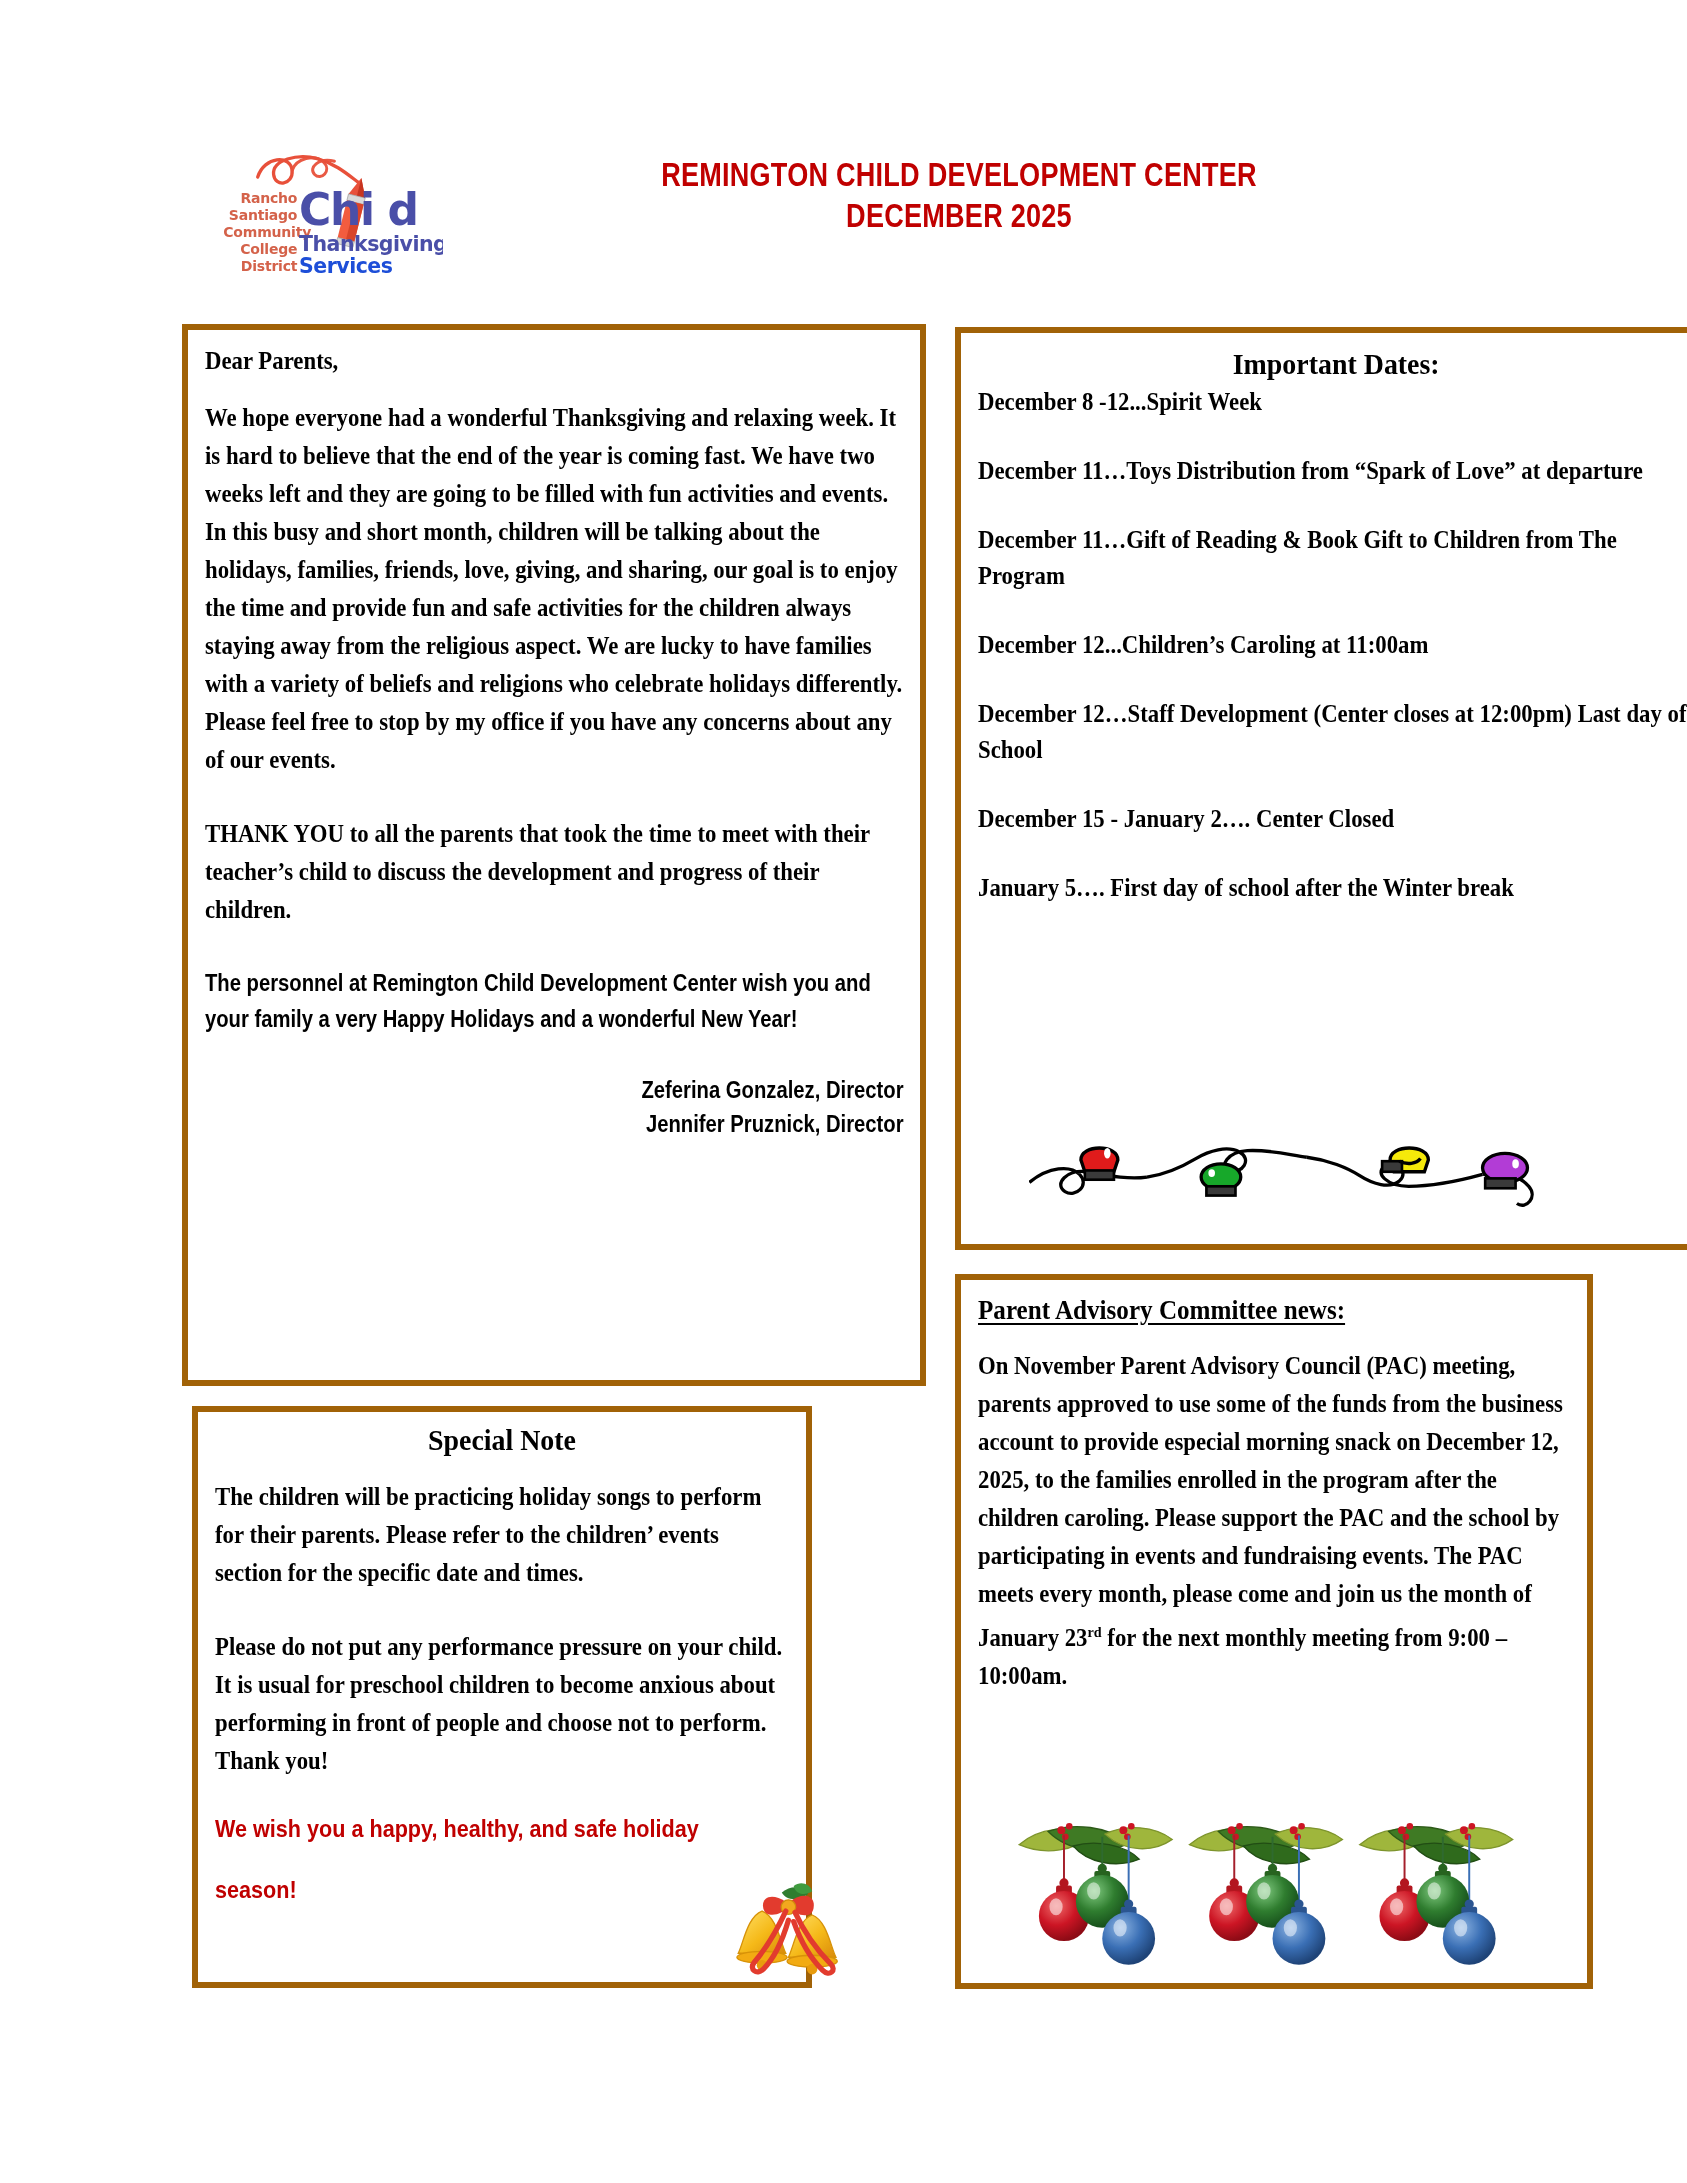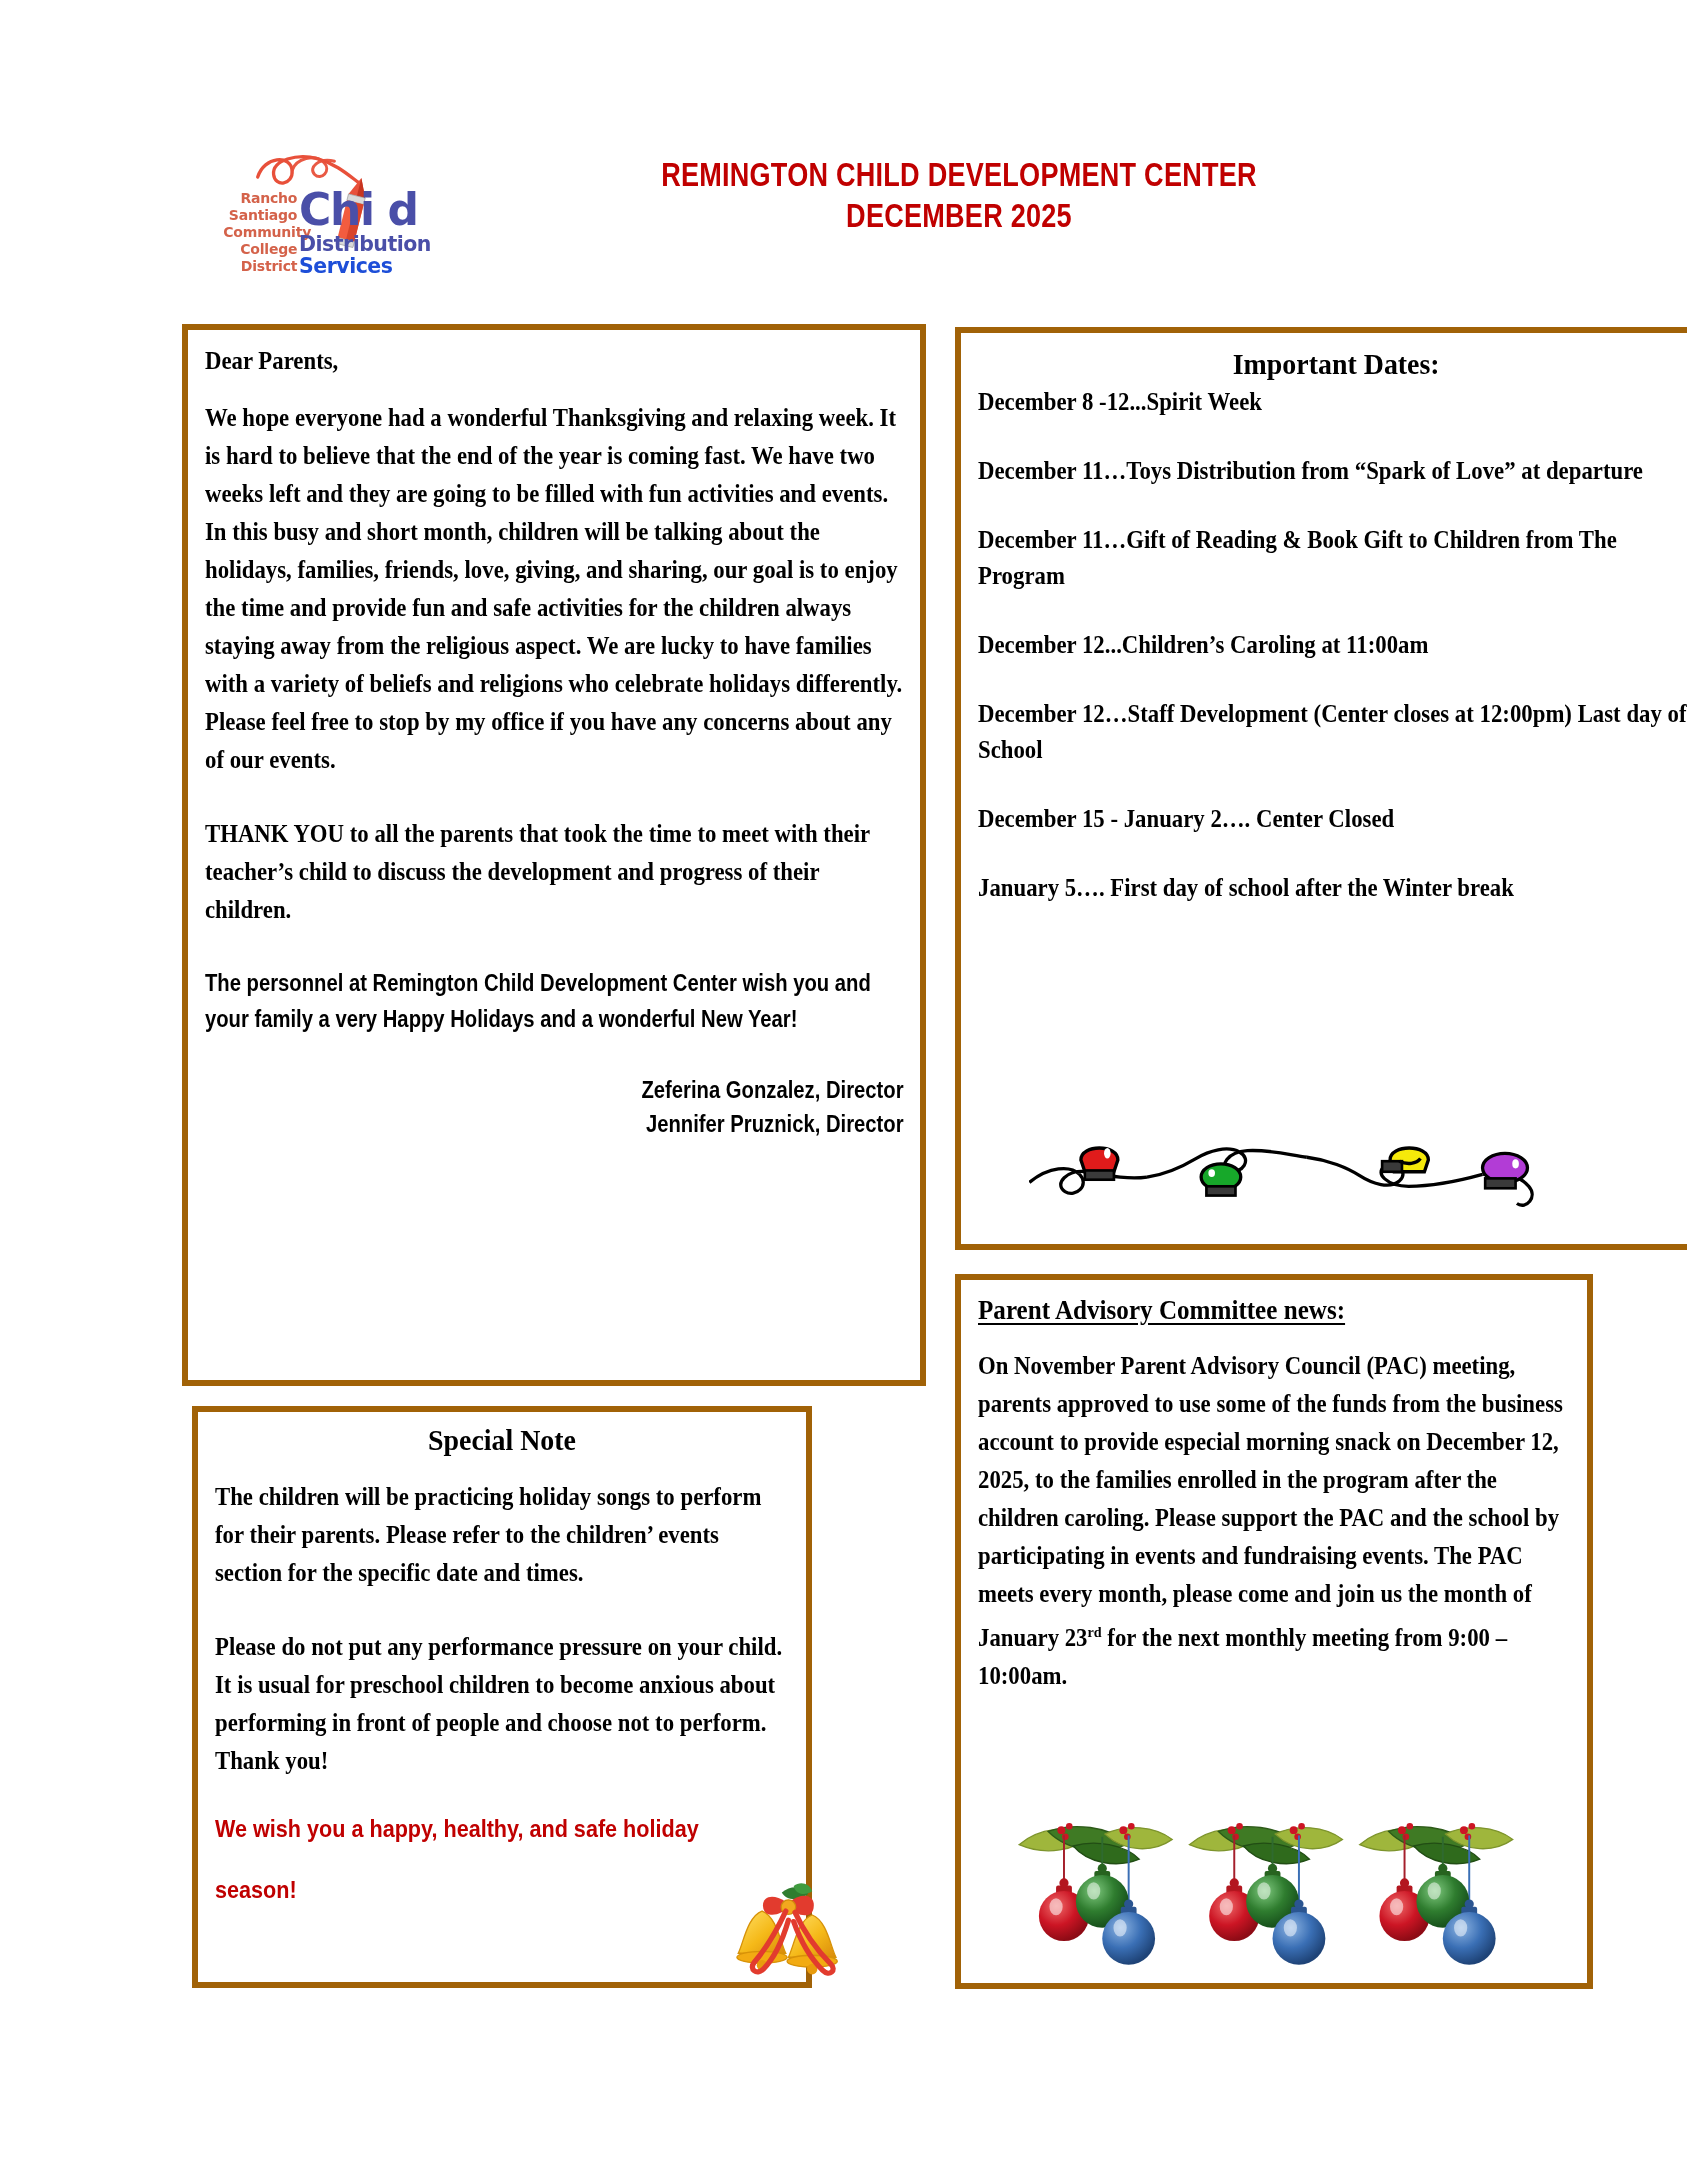--- a/index.html
+++ b/index.html
@@ -245,21 +245,21 @@
         <rect x="192" y="90" width="26" height="10" fill="#d9d9d9" stroke="#9a9a9a" stroke-width="1"></rect>
         <rect x="192" y="100" width="26" height="58" fill="#f25c3f"></rect>
         <rect x="205" y="100" width="13" height="58" fill="#d8442a"></rect>
         <rect x="192" y="158" width="26" height="9" fill="#d9d9d9" stroke="#9a9a9a" stroke-width="1"></rect>
       </g>
     </svg>
     <div class="logo-left-words">
       Rancho<br>Santiago<br>Community<br>College<br>District
     </div>
     <div class="logo-child">Chi<span class="pencil-i">l</span>d</div>
-    <div class="logo-dev">Distribution</div>
+    <div class="logo-dev">Thanksgiving</div>
     <div class="logo-svc">Services</div>
   </div>
 
   <div class="header-title">
     <div>REMINGTON CHILD DEVELOPMENT CENTER</div>
     <div>DECEMBER 2025</div>
   </div>
 </div>
 
 <div class="panel" id="panel-letter">

